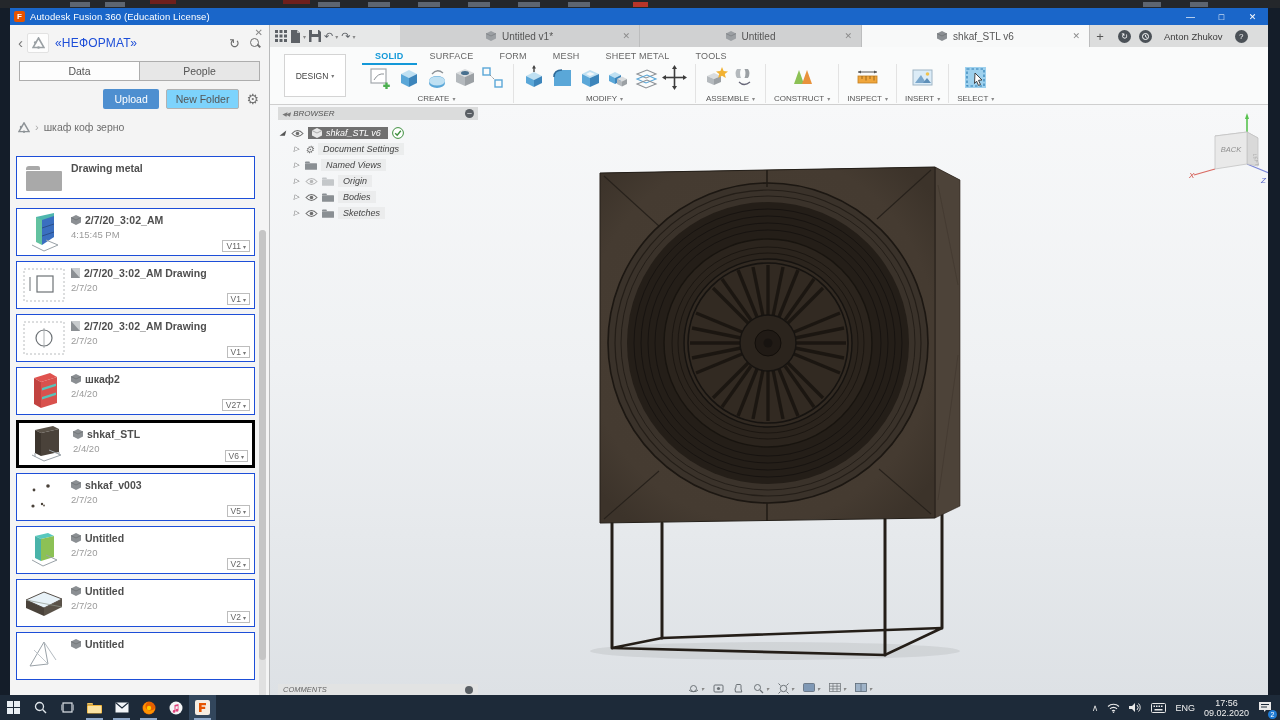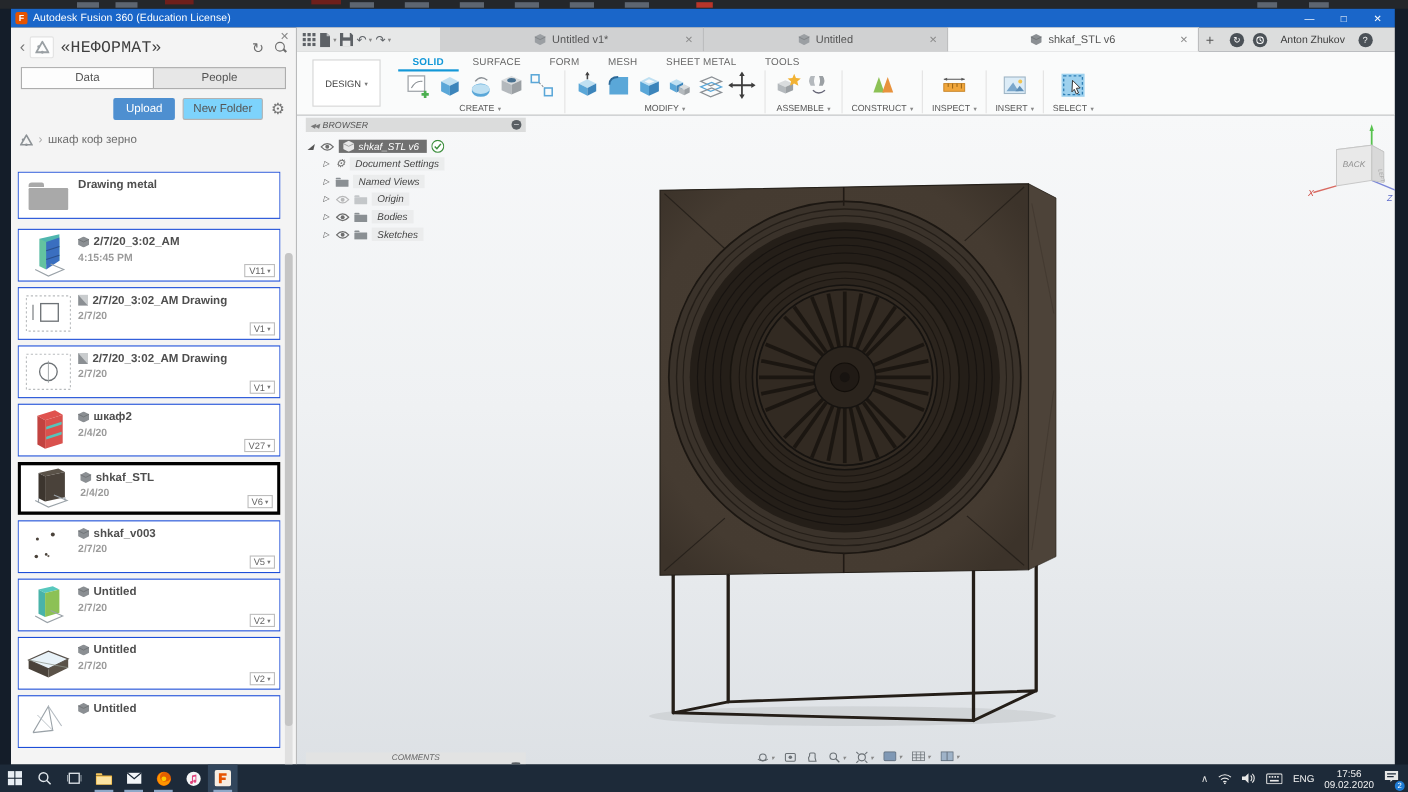--- a/index.html
+++ b/index.html
@@ -24,21 +24,21 @@
             font-size:9px; color:#fff; }
 
   
   .data-panel { position:absolute; left:10px; top:25px; width:260px; height:670px;
                 background:#f4f4f4; border-right:1px solid #b9babb; }
   .dp-close { position:absolute; top:2px; right:6px; font-size:10px; color:#888; cursor:pointer; }
   .dp-head { display:flex; align-items:center; padding:8px 8px 4px 6px; }
   .dp-back { font-size:15px; color:#777; margin:0 4px 2px 2px; }
   .dp-logo { width:22px; height:20px; background:#fdfdfd; border:1px solid #e2e2e2; border-radius:2px;
              display:flex; align-items:center; justify-content:center; margin-right:6px; }
-  .dp-title { font-size:15px; color:#404040; letter-spacing:.2px;font-family:Liberation Mono, monospace; }
+  .dp-title { font-size:12px; color:#1d4ed8; letter-spacing:.2px; }
   .dp-headicons { margin-left:auto; display:flex; align-items:center; gap:10px; color:#6d6d6d; }
   .dp-refresh { font-size:13px; }
   .search-glyph { position:relative; width:11px; height:11px; }
   .search-glyph::before { content:""; position:absolute; left:0; top:0; width:7px; height:7px;
                           border:1.5px solid #6d6d6d; border-radius:50%; }
   .search-glyph::after { content:""; position:absolute; left:7px; top:7px; width:4px; height:1.5px;
                          background:#6d6d6d; transform:rotate(45deg); }
   .dp-tabs { display:flex; margin:4px 9px 0 9px; border:1px solid #adadad; height:20px; background:#e7e7e7; }
   .dp-tab { flex:1; display:flex; align-items:center; justify-content:center; font-size:10.5px; color:#555; }
   .dp-tab.active { background:#fdfdfd; }
@@ -53,21 +53,21 @@
   .dp-list { position:absolute; left:6px; right:14px; top:131px; bottom:0; overflow:hidden; }
   .card { position:relative; background:#fff; border:1px solid #1d4ed8; margin-bottom:5px; height:48px;
           display:flex; align-items:stretch; }
   .card.folder { height:43px; margin-bottom:9px; }
   .card.sel { border:3px solid #000000; }
   .thumb { width:54px; display:flex; align-items:center; justify-content:center; flex:none; }
   .meta { padding-top:5px; min-width:0; }
   .nmrow { display:flex; align-items:center; gap:4px; }
   .nm { font-size:10.5px; font-weight:bold; color:#4e4e4e; white-space:nowrap; }
   .card.folder .nm { font-weight:bold; }
-  .dt { font-size:9.5px; color:#9b9b9b; margin-top:3px;font-weight:bold; }
+  .dt { font-size:9.5px; color:#9b9b9b; margin-top:3px; }
   .ver { position:absolute; right:4px; bottom:3px; border:1px solid #bdbdbd; background:#fff;
          font-size:8.5px; color:#666; padding:0 3px; display:flex; gap:2px; align-items:center; }
   .ver .caret { font-size:6px; color:#777; }
   .dp-scroll { position:absolute; right:3px; top:205px; width:7px; height:470px; background:#e0e0e0; border-radius:4px; }
   .dp-scroll .thumbbar { position:absolute; left:0; top:0; width:7px; height:430px; background:#c5c5c5; border-radius:4px; }
 
   
   .docbar { position:absolute; left:270px; top:25px; width:998px; height:22px; background:#dcdddd;
             display:flex; align-items:stretch; }
   .qat { width:130px; display:flex; align-items:center; gap:3px; padding:0 5px; background:#e7e8e8; color:#5d6166; flex:none; }
@@ -115,21 +115,21 @@
   .br-row .tw { width:9px; text-align:center; color:#555; font-size:7px; flex:none; }
   .br-row.child { padding-left:14px; }
   .br-row.child2 { padding-left:14px; }
   .rootlabel { background:#707070; color:#fff; display:flex; align-items:center; gap:4px; padding:1px 7px 1px 4px; }
   .rootlabel span { font-size:9px; }
   .br-label { background:rgba(233,234,234,.8); padding:1px 5px; }
   .dim { opacity:.45; }
   .gearglyph { font-size:10px; color:#737373; }
 
   .comments-bar { position:absolute; left:8px; top:579px; width:200px; height:11px; background:#e2e3e3;
-                  display:flex; align-items:center; padding:0 5px; font-size:7.5px; color:#666;flex-direction:column; }
+                  display:flex; align-items:center; padding:0 5px; font-size:7.5px; color:#666; }
   .cm-ic { margin-left:auto; width:8px; height:8px; border-radius:50%; background:#5a5f64; }
 
   .navbar { position:absolute; left:418px; top:578px; display:flex; align-items:flex-start; gap:9px; color:#6b7176; }
   .nb { display:flex; align-items:center; gap:2px; }
   .nb .caret { font-size:6px; color:#888; }
 
   .viewcube { position:absolute; left:915px; top:4px; }
 
   
   .taskbar { position:absolute; left:0; top:695px; width:1280px; height:25px; background:#1d2a39;

